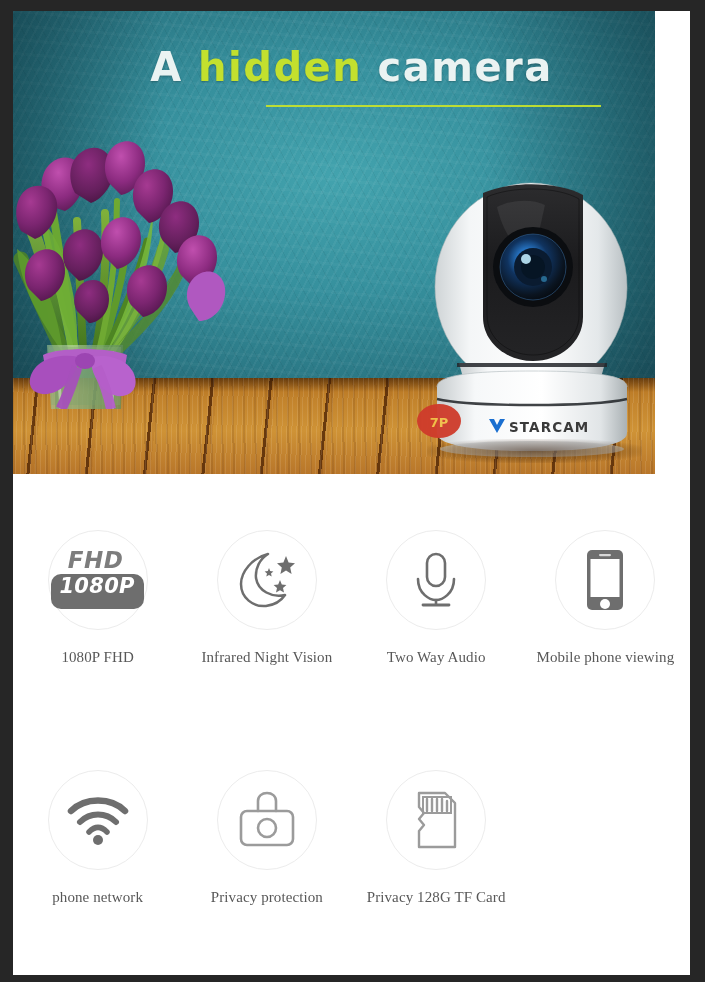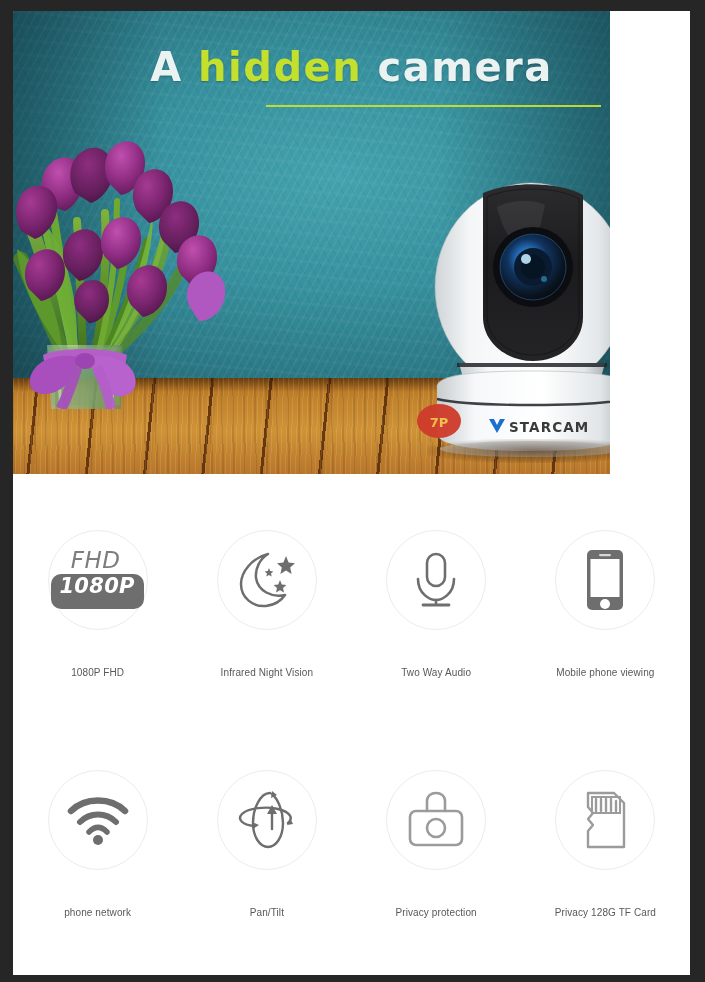--- a/index.html
+++ b/index.html
@@ -18,21 +18,21 @@
     top: 11px;
     width: 677px;
     height: 964px;
     background: #ffffff;
     overflow: hidden;
   }
 
   
   .hero {
     position: relative;
-    width: 597px;
+    width: 642px;
     height: 463px;
     overflow: hidden;
   }
 
   .hero-wall {
     position: absolute;
     left: 0; top: 0;
     width: 677px;
     height: 367px;
     background:
@@ -171,39 +171,39 @@
     width: 100px;
     height: 100px;
     border-radius: 50%;
     border: 1px solid #ececec;
     background: #fff;
     display: flex;
     align-items: center;
     justify-content: center;
   }
   .feat-label {
-    margin-top: 37px;
-    font-family: Liberation Sans, sans-serif;
-    font-size: 10px;
+    margin-top: 19px;
+    font-family: Liberation Serif, serif;
+    font-size: 15px;
     color: #585858;
     letter-spacing: .1px;
     white-space: nowrap;
   }
 
   
   .fhd {
     display: flex;
     flex-direction: column;
     align-items: center;
     transform: translateY(-1px);
   }
   .fhd-top {
     font-family: "DejaVu Sans", sans-serif;
     font-style: italic;
-    font-weight: 400;
+    font-weight: 700;
     font-size: 23px;
     color: #7d7d7d;
     letter-spacing: .5px;
     line-height: 1;
     margin-bottom: 2px;
     margin-right: 4px;
   }
   .fhd-bot {
     font-family: "DejaVu Sans", sans-serif;
     font-style: italic;
@@ -460,37 +460,20 @@
           <svg width="62" height="52" viewBox="0 0 62 52">
             <path d="M4 17 C 18 3, 44 3, 58 17" fill="none" stroke="#6e6e6e" stroke-width="6.5" stroke-linecap="round"></path>
             <path d="M13 28 C 23 18, 39 18, 49 28" fill="none" stroke="#6e6e6e" stroke-width="6" stroke-linecap="round"></path>
             <path d="M22 38 C 28 32, 34 32, 40 38" fill="none" stroke="#6e6e6e" stroke-width="5.5" stroke-linecap="round"></path>
             <circle cx="31" cy="46" r="5" fill="#6e6e6e"></circle>
           </svg>
         </div>
         <div class="feat-label">phone network</div>
       </div>
 
-      <div class="feat-cell">
-        <div class="feat-circle">
-          <svg width="66" height="66" viewBox="0 0 66 66">
-
-            <path d="M36 6 C 26 6, 19 22, 19 36 C 19 50, 26 60, 34 60 C 42 60, 49 50, 49 36 C 49 24, 44 12, 38 7" fill="none" stroke="#6e6e6e" stroke-width="2.4" stroke-linecap="round"></path>
-            <path d="M38 4 L 37 11 L 43 8 Z" fill="#6e6e6e"></path>
-
-            <path d="M20 39 C 8 38, 3 32, 8 27 C 14 21, 32 19, 44 22 C 56 25, 60 31, 54 36" fill="none" stroke="#6e6e6e" stroke-width="2.4" stroke-linecap="round"></path>
-            <path d="M18 35 L 25 38 L 19 42 Z" fill="#6e6e6e"></path>
-            <path d="M56 31 L 53 38 L 59 37 Z" fill="#6e6e6e"></path>
-
-            <path d="M38 42 L 38 22" stroke="#6e6e6e" stroke-width="2.4" stroke-linecap="round" fill="none"></path>
-            <path d="M38 18 L 33 27 L 43 27 Z" fill="#6e6e6e"></path>
-          </svg>
-        </div>
-        <div class="feat-label">Pan/Tilt</div>
-      </div>
 
       <div class="feat-cell">
         <div class="feat-circle">
           <svg width="62" height="58" viewBox="0 0 62 58">
             <path d="M22 20 L 22 10 C 22 5, 26 2, 31 2 C 36 2, 40 5, 40 10 L 40 20" fill="none" stroke="#9b9b9b" stroke-width="2.6" stroke-linecap="round"></path>
             <rect x="5" y="20" width="52" height="34" rx="6" fill="none" stroke="#9b9b9b" stroke-width="2.6"></rect>
             <circle cx="31" cy="37" r="9" fill="none" stroke="#9b9b9b" stroke-width="2.6"></circle>
           </svg>
         </div>
         <div class="feat-label">Privacy protection</div>

